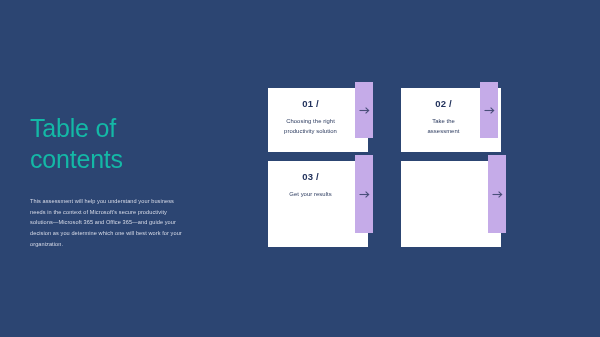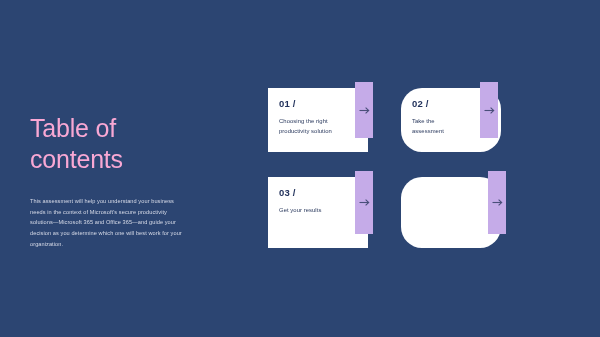--- a/index.html
+++ b/index.html
@@ -17,21 +17,21 @@
   .left-col {
     position:absolute;
     left:30px;
     top:113px;
     width:180px;
   }
   .toc-title {
     font-size:25px;
     line-height:1.22;
     font-weight:400;
-    color:#f9a8d4;
+    color:#14b8a6;
     letter-spacing:-0.2px;
     white-space:pre-line;
   }
   .toc-body {
     margin-top:22px;
     font-size:5.6px;
     line-height:1.92;
     color:#d7dbe8;
     letter-spacing:0.08px;
     max-width:160px;
@@ -43,25 +43,26 @@
     left:268px;
     top:88px;
     width:240px;
     height:165px;
   }
   .card {
     position:absolute;
     background:#ffffff;
     width:100px;
     overflow:visible;
+    text-align:center;
   }
   .card-r1 { top:0; height:64px; }
-  .card-r2 { top:89px; height:71px; }
+  .card-r2 { top:73px; height:86px; }
   .card-c1 { left:0; }
-  .card-c2 { left:133px;border-radius:21px; }
+  .card-c2 { left:133px; }
 
   .card-inner {
     position:absolute;
     left:11px;
     top:11px;
     right:26px;
   }
   .card-num {
     font-size:9.5px;
     font-weight:700;

